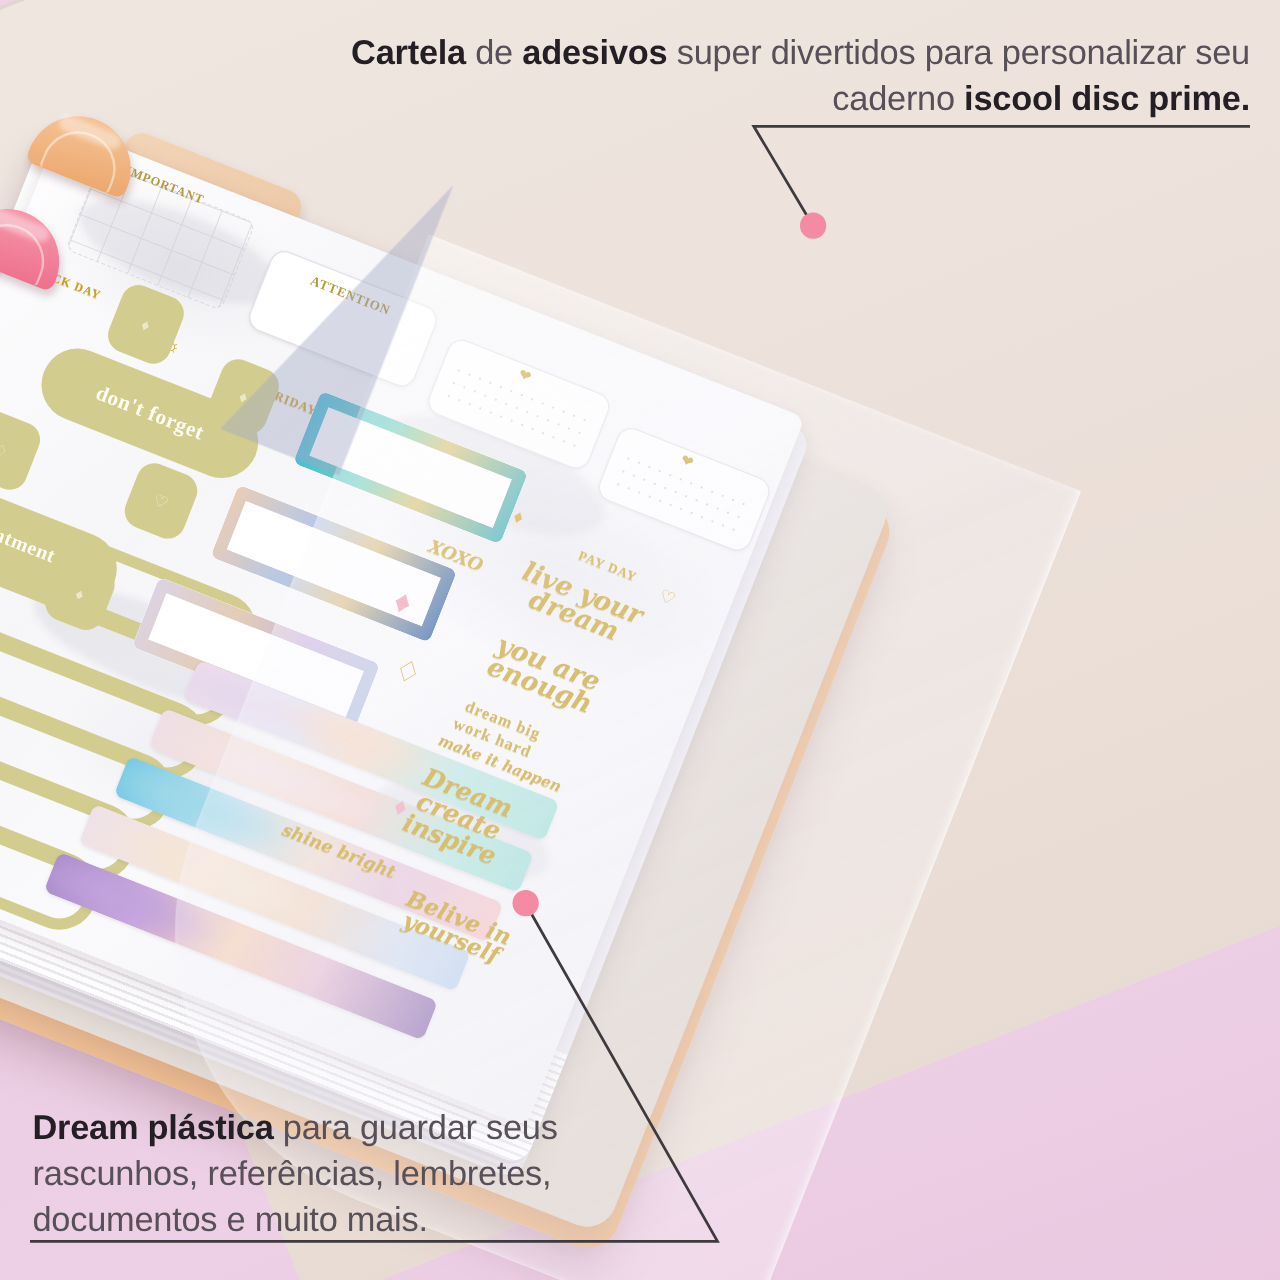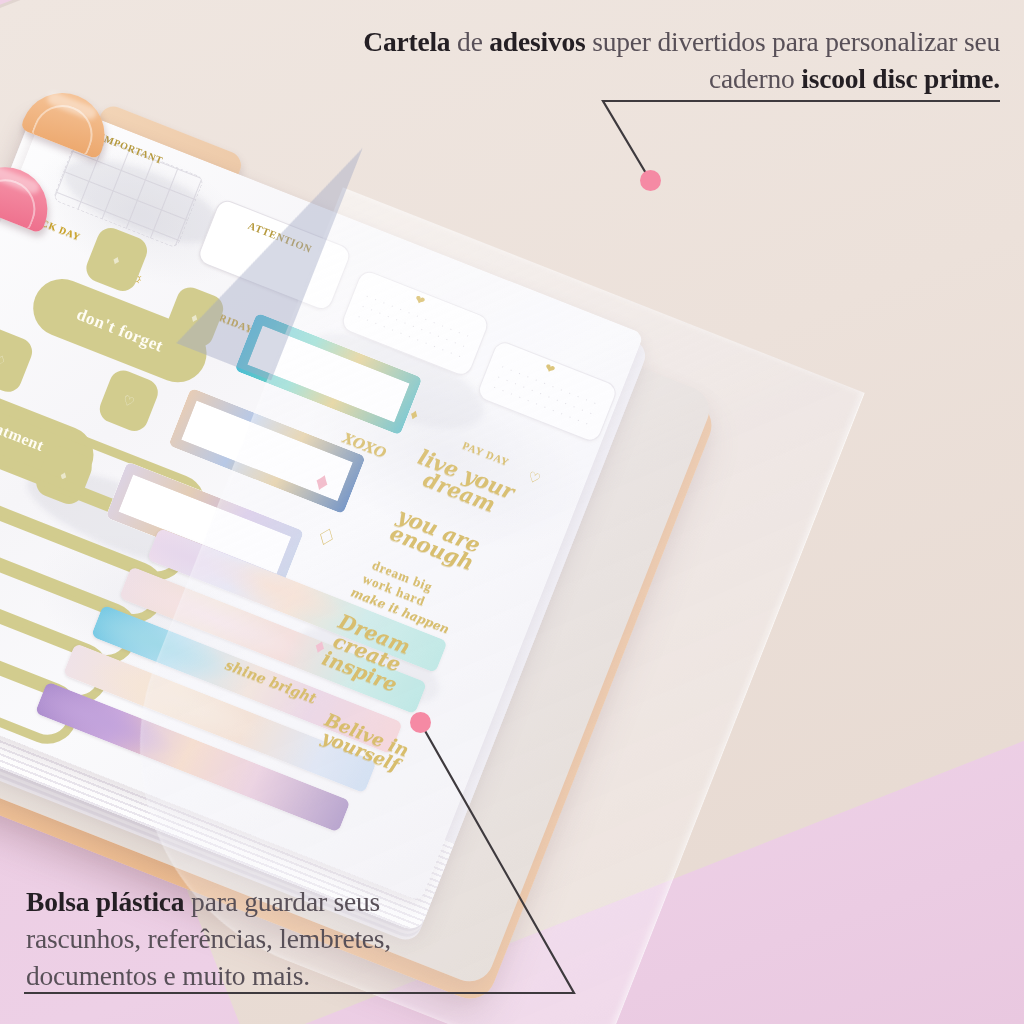--- a/index.html
+++ b/index.html
@@ -121,21 +121,21 @@
   .pocket{position:absolute;left:260px;top:-30px;width:560px;height:740px;
     background:linear-gradient(135deg,rgba(255,255,255,.50) 0%,rgba(245,245,252,.34) 40%,rgba(255,255,255,.28) 100%);
     border-right:1px solid rgba(255,255,255,.55);
     border-radius:0 0 0 230px;
     backdrop-filter:blur(.4px);
     box-shadow:inset -2px 0 6px rgba(255,255,255,.5);}
   .pocket-tri{position:absolute;left:-98px;top:-44px;width:0;height:0;
     border-left:102px solid transparent;border-bottom:250px solid rgba(160,168,196,.42);}
 
   
-  .cap{position:absolute;font-family:Liberation Serif, serif;
+  .cap{position:absolute;font-family:Liberation Sans, sans-serif;
     color:#4a4449;line-height:1.34;letter-spacing:-.2px;}
   .cap b{font-weight:700;color:#241f24;}
   #caption-top{right:24px;top:24px;width:720px;text-align:right;font-size:27.5px;font-weight:300;color:#585058;}
   #caption-bottom{left:26px;top:884px;width:470px;text-align:left;font-size:27.5px;font-weight:300;color:#585058;}
 
   .callout{position:absolute;overflow:visible;pointer-events:none;}
   .dot{position:absolute;width:21px;height:21px;border-radius:50%;background:#f58aa4;}
 </style>
 </head>
 <body>
@@ -255,16 +255,16 @@
   <svg class="callout" style="left:0;top:0;width:1024px;height:1024px;">
     <polyline points="420,722 574,993 24,993" fill="none" stroke="#3e3a3e" stroke-width="2.2"></polyline>
   </svg>
   <div class="dot" style="left:410px;top:712px;"></div>
 
   <div class="cap" id="caption-top">
     <b>Cartela</b><span> de </span><b>adesivos</b><span> super divertidos para personalizar seu caderno </span><b>iscool disc prime.</b>
   </div>
 
   <div class="cap" id="caption-bottom">
-    <b>Bolsa plástica</b><span> para guardar seus rascunhos, referências, lembretes, documentos e muito mais.</span>
+    <b>Dream plástica</b><span> para guardar seus rascunhos, referências, lembretes, documentos e muito mais.</span>
   </div>
 
 </div>
 
 </body></html>

